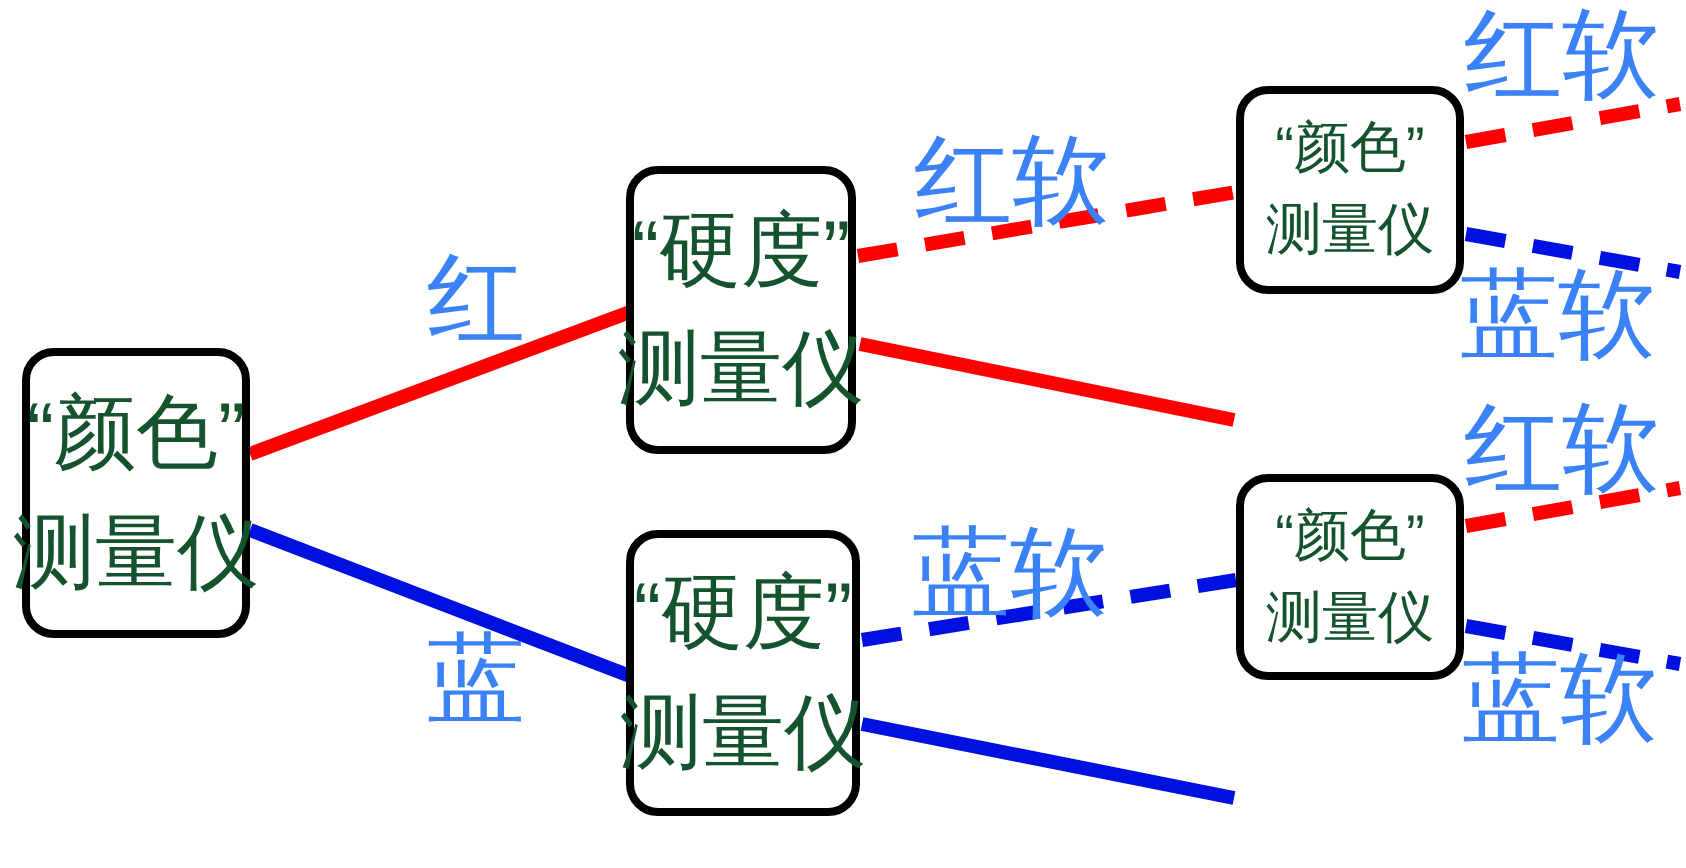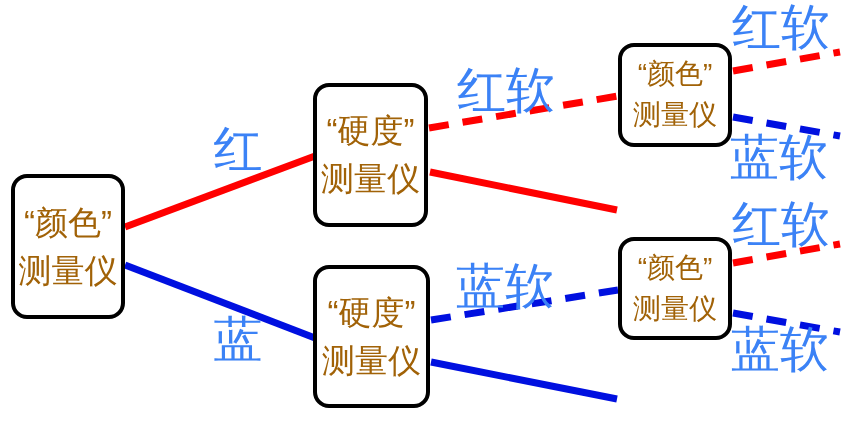--- a/index.html
+++ b/index.html
@@ -25,26 +25,26 @@
     position: absolute;
     box-sizing: border-box;
     border: 4px solid #000000;
     border-radius: 16px;
     background: #ffffff;
     display: flex;
     flex-direction: column;
     align-items: center;
     justify-content: center;
     text-align: center;
-    color: #a16207;
+    color: #14532d;
     z-index: 2;
     line-height: 1.45;
   }
   .node .node-line { white-space: nowrap; }
-  .node-big   { font-size: 33px; text-align: center; }
+  .node-big   { font-size: 41px; text-align: center; }
   .node-small { font-size: 28px; }
   .edge-label {
     position: absolute;
     transform: translate(-50%, -50%);
     font-size: 49px;
     color: #3b82f6;
     white-space: nowrap;
     z-index: 3;
     text-align: right;
   }

